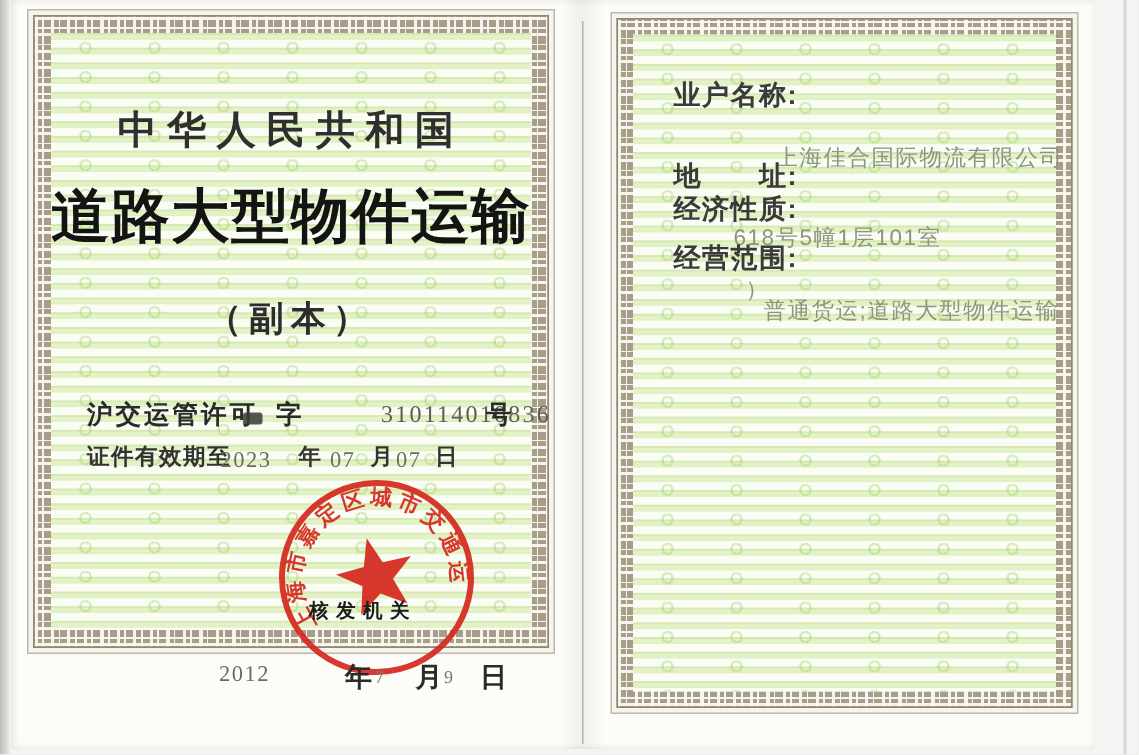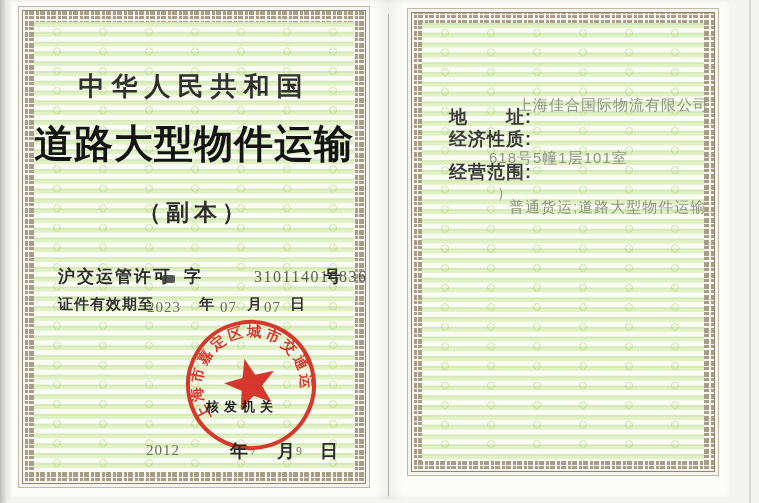--- a/index.html
+++ b/index.html
@@ -13,21 +13,21 @@
     background:linear-gradient(90deg,rgba(0,0,0,0),rgba(0,0,0,.05) 45%,rgba(0,0,0,0));}
   .fold-line{position:absolute;left:388px;top:14px;width:1px;height:482px;background:#9b9b97;opacity:.75;}
 
   
   .frame{position:absolute;background-color:#a89d88;
     background-image:
       repeating-linear-gradient(90deg,rgba(250,248,241,.95) 0 2px,rgba(250,248,241,0) 2px 5px,rgba(250,248,241,.95) 5px 6px,rgba(250,248,241,0) 6px 11px),
       repeating-linear-gradient(0deg,rgba(250,248,241,.95) 0 2px,rgba(250,248,241,0) 2px 5px,rgba(250,248,241,.95) 5px 6px,rgba(250,248,241,0) 6px 11px);
     border:1px solid #8f8570;
     box-shadow:0 0 0 3px #f6f4ee,0 0 0 4px #c0b7a5;}
-  .frame-left{left:22px;top:10px;width:344px;height:474px;padding:11px;box-sizing:border-box;}
+  .frame-left{left:22px;top:10px;width:344px;height:422px;padding:11px;box-sizing:border-box;}
   .frame-right{left:411px;top:12px;width:304px;height:460px;padding:10px;box-sizing:border-box;}
 
   
   .green{position:relative;width:100%;height:100%;background-color:#f2f9e2;
     background-image:
       radial-gradient(circle 5px at 50% 50%,rgba(255,255,255,0) 0 2.6px,rgba(158,206,98,.38) 2.6px 4px,rgba(255,255,255,0) 4.2px),
       repeating-linear-gradient(180deg,
         rgba(146,196,86,.30) 0 1.6px,
         rgba(224,242,190,.85) 1.6px 3.4px,
         rgba(170,214,112,.25) 3.4px 4.6px,
@@ -109,20 +109,21 @@
       <span class="abs blabel" style="left:286px;top:417px;font-size:18px;">日</span>
     </div>
   </div>
 
   <div class="fold"></div>
   <div class="fold-line"></div>
 
   <div class="frame frame-right">
     <div class="green">
 
+      <span class="rlabel" style="left:27px;top:28px;">业户名称:</span>
       <span class="rval" style="left:95px;top:41px;">上海佳合国际物流有限公司</span>
 
       <span class="rlabel" style="left:27px;top:82px;">地　　址:</span>
       <span class="rval" style="left:67px;top:94px;">618号5幢1层101室</span>
 
       <span class="rlabel" style="left:27px;top:104px;">经济性质:</span>
       <span class="rval" style="left:75px;top:129px;">）</span>
 
       <span class="rlabel" style="left:27px;top:137px;">经营范围:</span>
       <span class="rval" style="left:87px;top:143px;">普通货运;道路大型物件运输</span>

